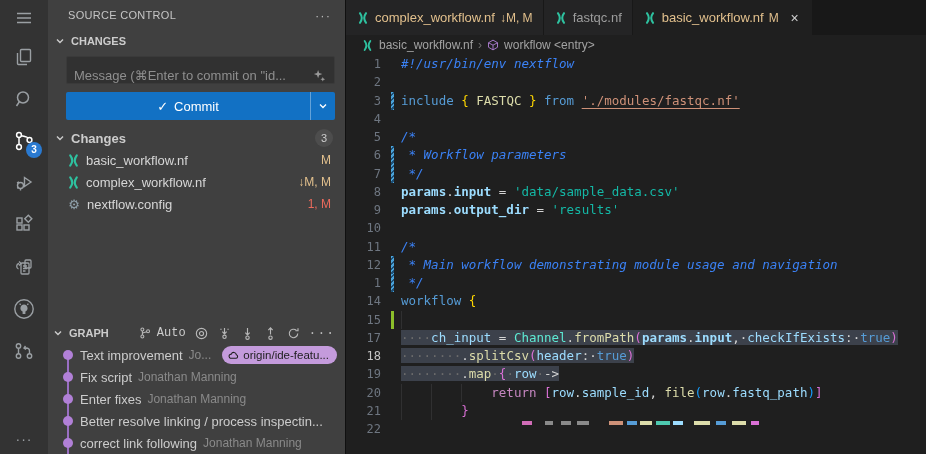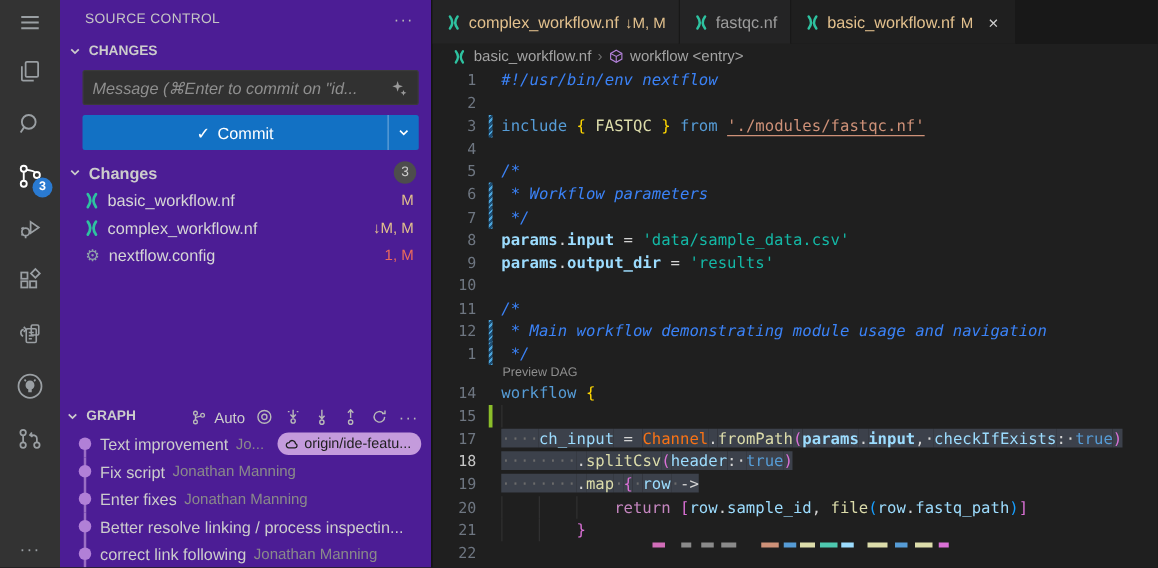--- a/index.html
+++ b/index.html
@@ -12,47 +12,47 @@
   .ab-item { width:48px; height:42px; display:flex; align-items:center; justify-content:center; position:relative; color:#9a9fa3; }
   .ab-item.menu { height:36px; }
   .ab-item svg { stroke:#9a9fa3; }
   .ab-item.active svg { stroke:#ffffff; }
   .ab-badge { position:absolute; right:6px; bottom:4px; min-width:16px; height:16px; border-radius:8px;
     background:#2a7ad1; color:#fff; font-size:10px; line-height:16px; text-align:center; padding:0 3px; font-weight:bold; }
   .ab-spacer { flex:1; }
   .ab-dots { color:#9a9fa3; font-size:14px; letter-spacing:1px; height:30px; }
 
   
-  .sidebar { width:297px; background:#4c1d95; flex:none; display:flex; flex-direction:column; font-size:13px; overflow:hidden; }
+  .sidebar { width:297px; background:#404040; flex:none; display:flex; flex-direction:column; font-size:13px; overflow:hidden; }
   .sc-title { height:30px; display:flex; align-items:center; justify-content:space-between; padding:0 14px 0 20px;
     font-size:11px; color:#c5c5c5; letter-spacing:.3px; flex:none; }
   .more-dots { color:#b8b8b8; font-size:13px; letter-spacing:1px; cursor:pointer; }
   .sec-h { height:22px; display:flex; align-items:center; gap:3px; padding-left:4px; font-size:11px; font-weight:bold;
     color:#cccccc; flex:none; }
   .chev { width:16px; height:16px; flex:none; display:flex; align-items:center; justify-content:center; }
   .msg-row { margin:4px 10px 0 18px; height:28px; background:#313131; border:1px solid #3a3a3a; border-radius:2px;
-    display:flex; align-items:center; padding:0 7px; gap:4px; flex:none;font-style:italic; }
+    display:flex; align-items:flex-end; padding:0 7px; gap:4px; flex:none; }
   .msg-ph { color:#8f8f8f; font-size:13px; white-space:nowrap; overflow:hidden; flex:1; }
   .commit-btn { margin:8px 10px 0 18px; height:28px; background:#1271c4; border-radius:2px; display:flex; align-items:stretch;
     color:#ffffff; font-size:13px; flex:none; cursor:pointer; }
   .commit-main { flex:1; display:flex; align-items:center; justify-content:center; gap:6px; }
   .commit-drop { width:25px; display:flex; align-items:center; justify-content:center; border-left:1px solid rgba(255,255,255,.35); }
   .changes-h { margin-top:7px; height:22px; display:flex; align-items:center; gap:3px; padding:0 12px 0 4px; font-weight:bold; flex:none; }
   .count-badge { margin-left:auto; background:#4d4d4d; color:#cccccc; font-size:11px; font-weight:normal;
     min-width:18px; height:18px; border-radius:9px; text-align:center; line-height:18px; padding:0 4px; }
   .file-row { height:22px; display:flex; align-items:center; gap:5px; padding:0 14px 0 18px; flex:none; cursor:pointer; }
   .file-name { color:#d6d6d6; white-space:nowrap; overflow:hidden; }
   .file-dec { margin-left:auto; font-size:12px; }
   .dec-mod { color:#e2c08d; }
   .dec-err { color:#ea6a5c; }
   .gear { font-size:13px; color:#8fa0aa; width:16px; text-align:center; }
   .sb-spacer { flex:1; }
   .graph-h { height:22px; display:flex; align-items:center; gap:3px; padding:0 10px 0 2px; flex:none; }
   .graph-label { font-size:11px; font-weight:bold; }
-  .graph-actions { margin-left:auto; display:flex; align-items:flex-end; gap:8px; color:#b8b8b8; }
+  .graph-actions { margin-left:auto; display:flex; align-items:flex-start; gap:8px; color:#b8b8b8;font-family:Liberation Mono, monospace; }
   .graph-actions svg { stroke:#b8b8b8; }
   .auto-lbl { font-size:12px; color:#cccccc; margin-left:-3px; }
   .commit-row { height:22px; display:flex; align-items:center; padding:0 8px 0 12px; flex:none; position:relative; }
   .dotcol { width:16px; height:22px; position:relative; flex:none; }
   .dotcol::before { content:""; position:absolute; left:7px; top:0; bottom:0; width:2px; background:#9a6fc4; }
   .commit-row.first .dotcol::before { top:11px; }
   .dot { position:absolute; left:3px; top:6px; width:10px; height:10px; border-radius:50%; background:#b180d7; }
   .c-msg { color:#cccccc; margin-left:4px; white-space:nowrap; overflow:hidden; }
   .c-author { color:#8a8a8a; font-size:12px; margin-left:6px; white-space:nowrap; overflow:hidden; }
   .ref-pill { margin-left:auto; background:#c49bdc; color:#1e1e1e; font-size:11.5px; border-radius:9px;
@@ -85,21 +85,21 @@
   .gut.add::after { content:""; position:absolute; left:3px; top:0; bottom:0; width:3px; background:#8bbe2a; }
   .ct { flex:1; position:relative; white-space:pre; }
   .guide { position:absolute; top:0; bottom:0; width:1px; background:#303031; }
   .frag { position:absolute; top:1px; height:4px; }
   .codelens { height:13px; line-height:13px; font-family:"Liberation Sans",sans-serif; font-size:10px;
     color:#8f8f8f; padding-left:56px; }
   .sel { background:#3c414b; }
   .tk-comment { color:#3b82f6;font-style:italic; } .tk-kw { color:#569CD6; } .tk-ctrl { color:#C586C0; }
   .tk-str { color:#14b8a6; } .tk-link { color:#CE9178; text-decoration:underline; text-underline-offset:3px; }
   .tk-var { color:#9CDCFE; } .tk-varb { color:#9CDCFE; font-weight:bold; }
-  .tk-func { color:#DCDCAA; } .tk-cls { color:#f97316; } .tk-pl { color:#D4D4D4; }
+  .tk-func { color:#DCDCAA; } .tk-cls { color:#5eead4; } .tk-pl { color:#D4D4D4; }
   .tk-b1 { color:#FFD700; } .tk-b2 { color:#DA70D6; } .tk-b3 { color:#179FFF; }
   .tk-ws { color:#6b6b6b; }
   .nf-icon { flex:none; display:flex; }
 </style>
 </head>
 <body>
 
 <div class="app">
 
   <div class="activitybar">
@@ -402,21 +402,20 @@
           <div class="cl"><span class="ln">4</span><span class="gut"></span><span class="ct"></span></div>
           <div class="cl"><span class="ln">5</span><span class="gut"></span><span class="ct"><span class="tk-comment">/*</span></span></div>
           <div class="cl"><span class="ln">6</span><span class="gut mod"></span><span class="ct"><span class="tk-comment"> * Workflow parameters</span></span></div>
           <div class="cl"><span class="ln">7</span><span class="gut mod"></span><span class="ct"><span class="tk-comment"> */</span></span></div>
           <div class="cl"><span class="ln">8</span><span class="gut"></span><span class="ct"><span class="tk-varb">params</span><span class="tk-pl">.</span><span class="tk-varb">input</span><span class="tk-pl"> = </span><span class="tk-str">'data/sample_data.csv'</span></span></div>
           <div class="cl"><span class="ln">9</span><span class="gut"></span><span class="ct"><span class="tk-varb">params</span><span class="tk-pl">.</span><span class="tk-varb">output_dir</span><span class="tk-pl"> = </span><span class="tk-str">'results'</span></span></div>
           <div class="cl"><span class="ln">10</span><span class="gut"></span><span class="ct"></span></div>
           <div class="cl"><span class="ln">11</span><span class="gut"></span><span class="ct"><span class="tk-comment">/*</span></span></div>
           <div class="cl"><span class="ln">12</span><span class="gut mod"></span><span class="ct"><span class="tk-comment"> * Main workflow demonstrating module usage and navigation</span></span></div>
           <div class="cl"><span class="ln">1</span><span class="gut mod"></span><span class="ct"><span class="tk-comment"> */</span></span></div>
-          <div class="codelens">Preview DAG</div>
           <div class="cl"><span class="ln">14</span><span class="gut"></span><span class="ct"><span class="tk-kw">workflow </span><span class="tk-b1">{</span></span></div>
           <div class="cl"><span class="ln">15</span><span class="gut add"></span><span class="ct"><i class="guide" style="left: 0ch;"></i></span></div>
           <div class="cl"><span class="ln">17</span><span class="gut"></span><span class="ct"><span class="tk-ws sel">····</span><span class="tk-var sel">ch_input</span><span class="tk-pl sel"> = </span><span class="tk-cls sel">Channel</span><span class="tk-pl sel">.</span><span class="tk-func sel">fromPath</span><span class="tk-b2 sel">(</span><span class="tk-varb sel">params</span><span class="tk-pl sel">.</span><span class="tk-varb sel">input</span><span class="tk-pl sel">,·</span><span class="tk-var sel">checkIfExists</span><span class="tk-pl sel">:·</span><span class="tk-kw sel">true</span><span class="tk-b2 sel">)</span></span></div>
           <div class="cl"><span class="ln a">18</span><span class="gut"></span><span class="ct"><span class="tk-ws sel">········</span><span class="tk-pl sel">.</span><span class="tk-func sel">splitCsv</span><span class="tk-b2 sel">(</span><span class="tk-var sel">header</span><span class="tk-pl sel">:·</span><span class="tk-kw sel">true</span><span class="tk-b2 sel">)</span></span></div>
           <div class="cl"><span class="ln">19</span><span class="gut"></span><span class="ct"><span class="tk-ws sel">········</span><span class="tk-pl sel">.</span><span class="tk-func sel">map</span><span class="tk-ws sel">·</span><span class="tk-b2 sel">{</span><span class="tk-ws sel">·</span><span class="tk-var sel">row</span><span class="tk-ws sel">·</span><span class="tk-pl sel">-&gt;</span></span></div>
           <div class="cl"><span class="ln">20</span><span class="gut"></span><span class="ct"><i class="guide" style="left: 0ch;"></i><i class="guide" style="left: 4ch;"></i><i class="guide" style="left: 8ch;"></i><span class="tk-pl">            </span><span class="tk-ctrl">return </span><span class="tk-b2">[</span><span class="tk-var">row</span><span class="tk-pl">.</span><span class="tk-var">sample_id</span><span class="tk-pl">, </span><span class="tk-func">file</span><span class="tk-b3">(</span><span class="tk-var">row</span><span class="tk-pl">.</span><span class="tk-var">fastq_path</span><span class="tk-b3">)</span><span class="tk-b2">]</span></span></div>
           <div class="cl"><span class="ln">21</span><span class="gut"></span><span class="ct"><i class="guide" style="left: 0ch;"></i><i class="guide" style="left: 4ch;"></i><span class="tk-pl">        </span><span class="tk-b2">}</span></span></div>
           <div class="cl"><span class="ln">22</span><span class="gut"></span><span class="ct"><i class="frag" style="left: 121px; width: 10px; background: rgb(209, 109, 184);"></i><i class="frag" style="left: 144px; width: 8px; background: rgb(138, 138, 138);"></i><i class="frag" style="left: 160px; width: 10px; background: rgb(138, 138, 138);"></i><i class="frag" style="left: 176px; width: 12px; background: rgb(138, 138, 138);"></i><i class="frag" style="left: 208px; width: 14px; background: rgb(206, 145, 120);"></i><i class="frag" style="left: 226px; width: 10px; background: rgb(86, 156, 214);"></i><i class="frag" style="left: 239px; width: 12px; background: rgb(220, 220, 170);"></i><i class="frag" style="left: 255px; width: 14px; background: rgb(78, 201, 176);"></i><i class="frag" style="left: 272px; width: 10px; background: rgb(156, 220, 254);"></i><i class="frag" style="left: 293px; width: 16px; background: rgb(220, 220, 170);"></i><i class="frag" style="left: 315px; width: 10px; background: rgb(86, 156, 214);"></i><i class="frag" style="left: 331px; width: 14px; background: rgb(220, 220, 170);"></i><i class="frag" style="left: 350px; width: 8px; background: rgb(218, 112, 214);"></i></span></div>
         </div>
     </div>

